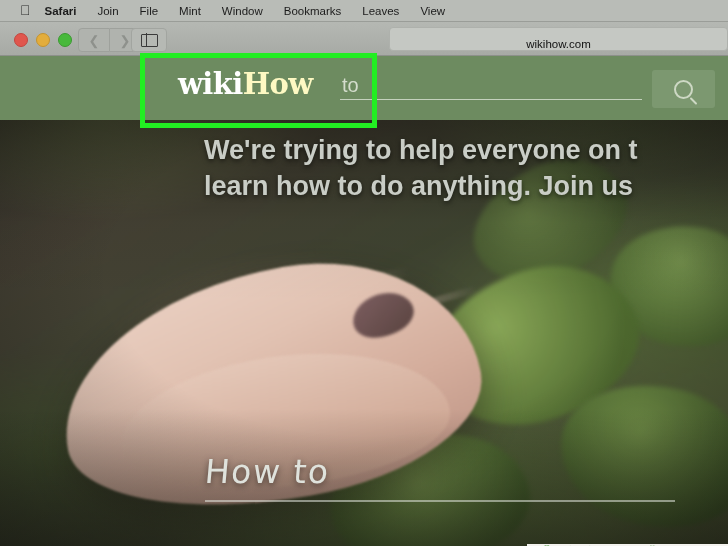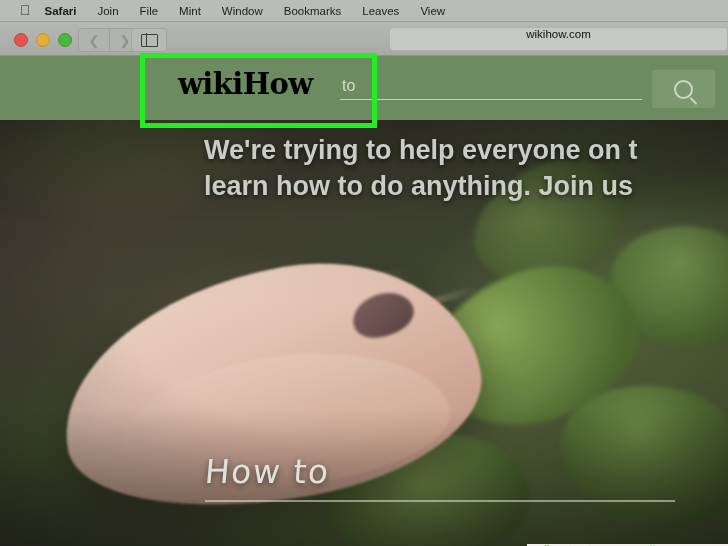--- a/index.html
+++ b/index.html
@@ -56,21 +56,21 @@
     background:#b6b9b4;border:1px solid #a2a5a0;
     display:flex;align-items:center;justify-content:center;
   }
   .sbicon{width:15px;height:11px;border:1.3px solid #3a3a3a;border-radius:1px;position:relative;}
   .sbicon:after{content:"";position:absolute;left:4.5px;top:-1.3px;bottom:-1.3px;width:1.3px;background:#3a3a3a;}
 
   .urlbar{
     position:absolute;left:389px;top:5px;width:339px;height:24px;
     background:#c5c8c3;border:1px solid #aeb1ac;border-radius:4px;
     box-sizing:border-box;
-    display:flex;align-items:flex-start;justify-content:center;
+    display:flex;align-items:flex-end;justify-content:center;
   }
   .urlbar span{font-size:11.5px;color:#111;}
 
   
   .page{position:absolute;left:0;top:56px;width:728px;height:490px;overflow:hidden;}
 
   
   .photo{position:absolute;left:0;top:0;width:728px;height:490px;overflow:hidden;background:#2b2823;}
   .photo .base{
     position:absolute;inset:-6%;
@@ -131,29 +131,29 @@
   .siteheader{
     position:absolute;left:0;top:0;width:728px;height:64px;
     background:#6d8b60;
   }
   .logo{
     position:absolute;left:178px;top:14px;
     font-family:"DejaVu Serif","Liberation Serif",serif;
     font-weight:bold;font-size:29px;letter-spacing:-.6px;
     white-space:nowrap;line-height:1;
   }
-  .logo .wiki{color:#000000;}
-  .logo .how{color:#000000;margin-top:32px;}
+  .logo .wiki{color:#ffffff;}
+  .logo .how{color:#fef9c3;margin-top:32px;}
 
   .searchwrap{position:absolute;left:340px;top:18px;width:302px;height:30px;}
   .searchinput{
     position:absolute;left:0;top:0;width:302px;height:26px;
     background:transparent;border:none;outline:none;
     border-bottom:1px solid rgba(225,232,220,.75);
-    color:#d4ddcd;font-size:16px;font-family:"Liberation Sans",sans-serif;
+    color:#d4ddcd;font-size:20px;font-family:"Liberation Sans",sans-serif;
     box-sizing:border-box;padding:0 2px 2px 2px;
   }
   .searchinput::placeholder{color:#cdd7c5;opacity:1;}
   .searchbtn{
     position:absolute;left:652px;top:14px;width:63px;height:38px;
     background:#7c9870;border-radius:3px;
     display:flex;align-items:center;justify-content:center;
   }
   .mag{position:relative;width:15px;height:15px;border:2px solid #cdd8c4;border-radius:50%;}
   .mag:after{content:"";position:absolute;right:-7px;bottom:-5px;width:9px;height:2px;background:#cdd8c4;transform:rotate(45deg);border-radius:1px;}

